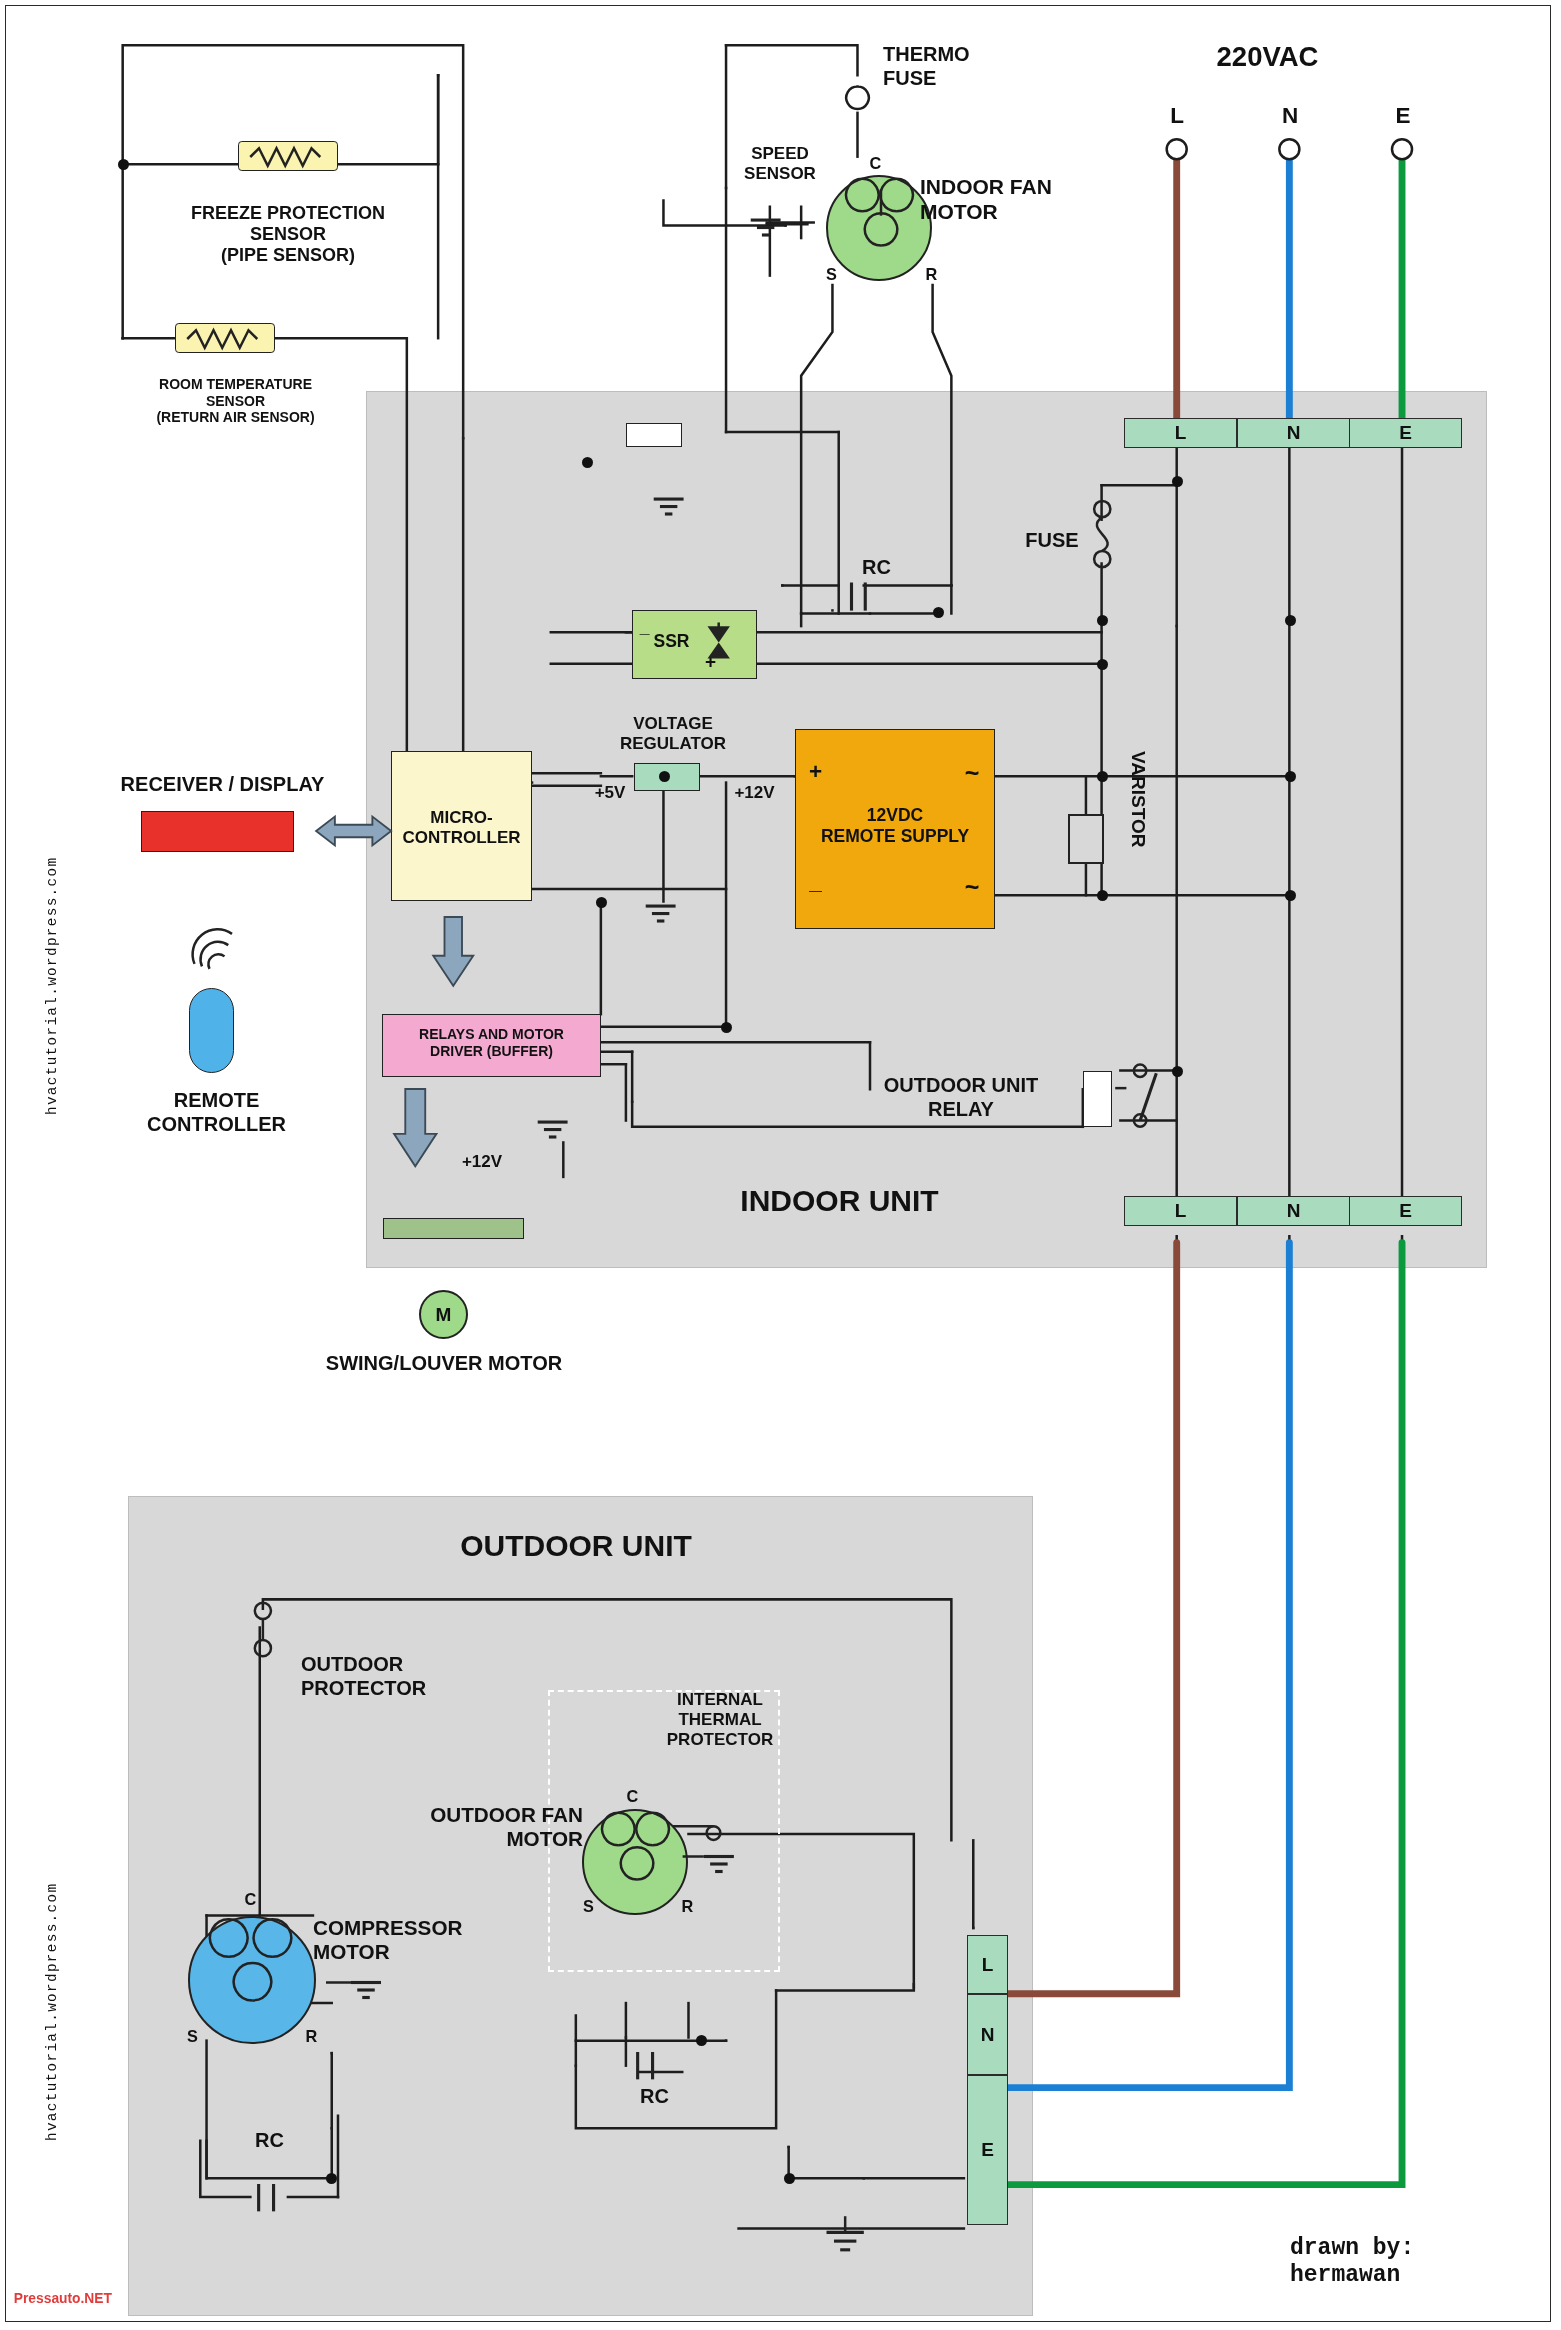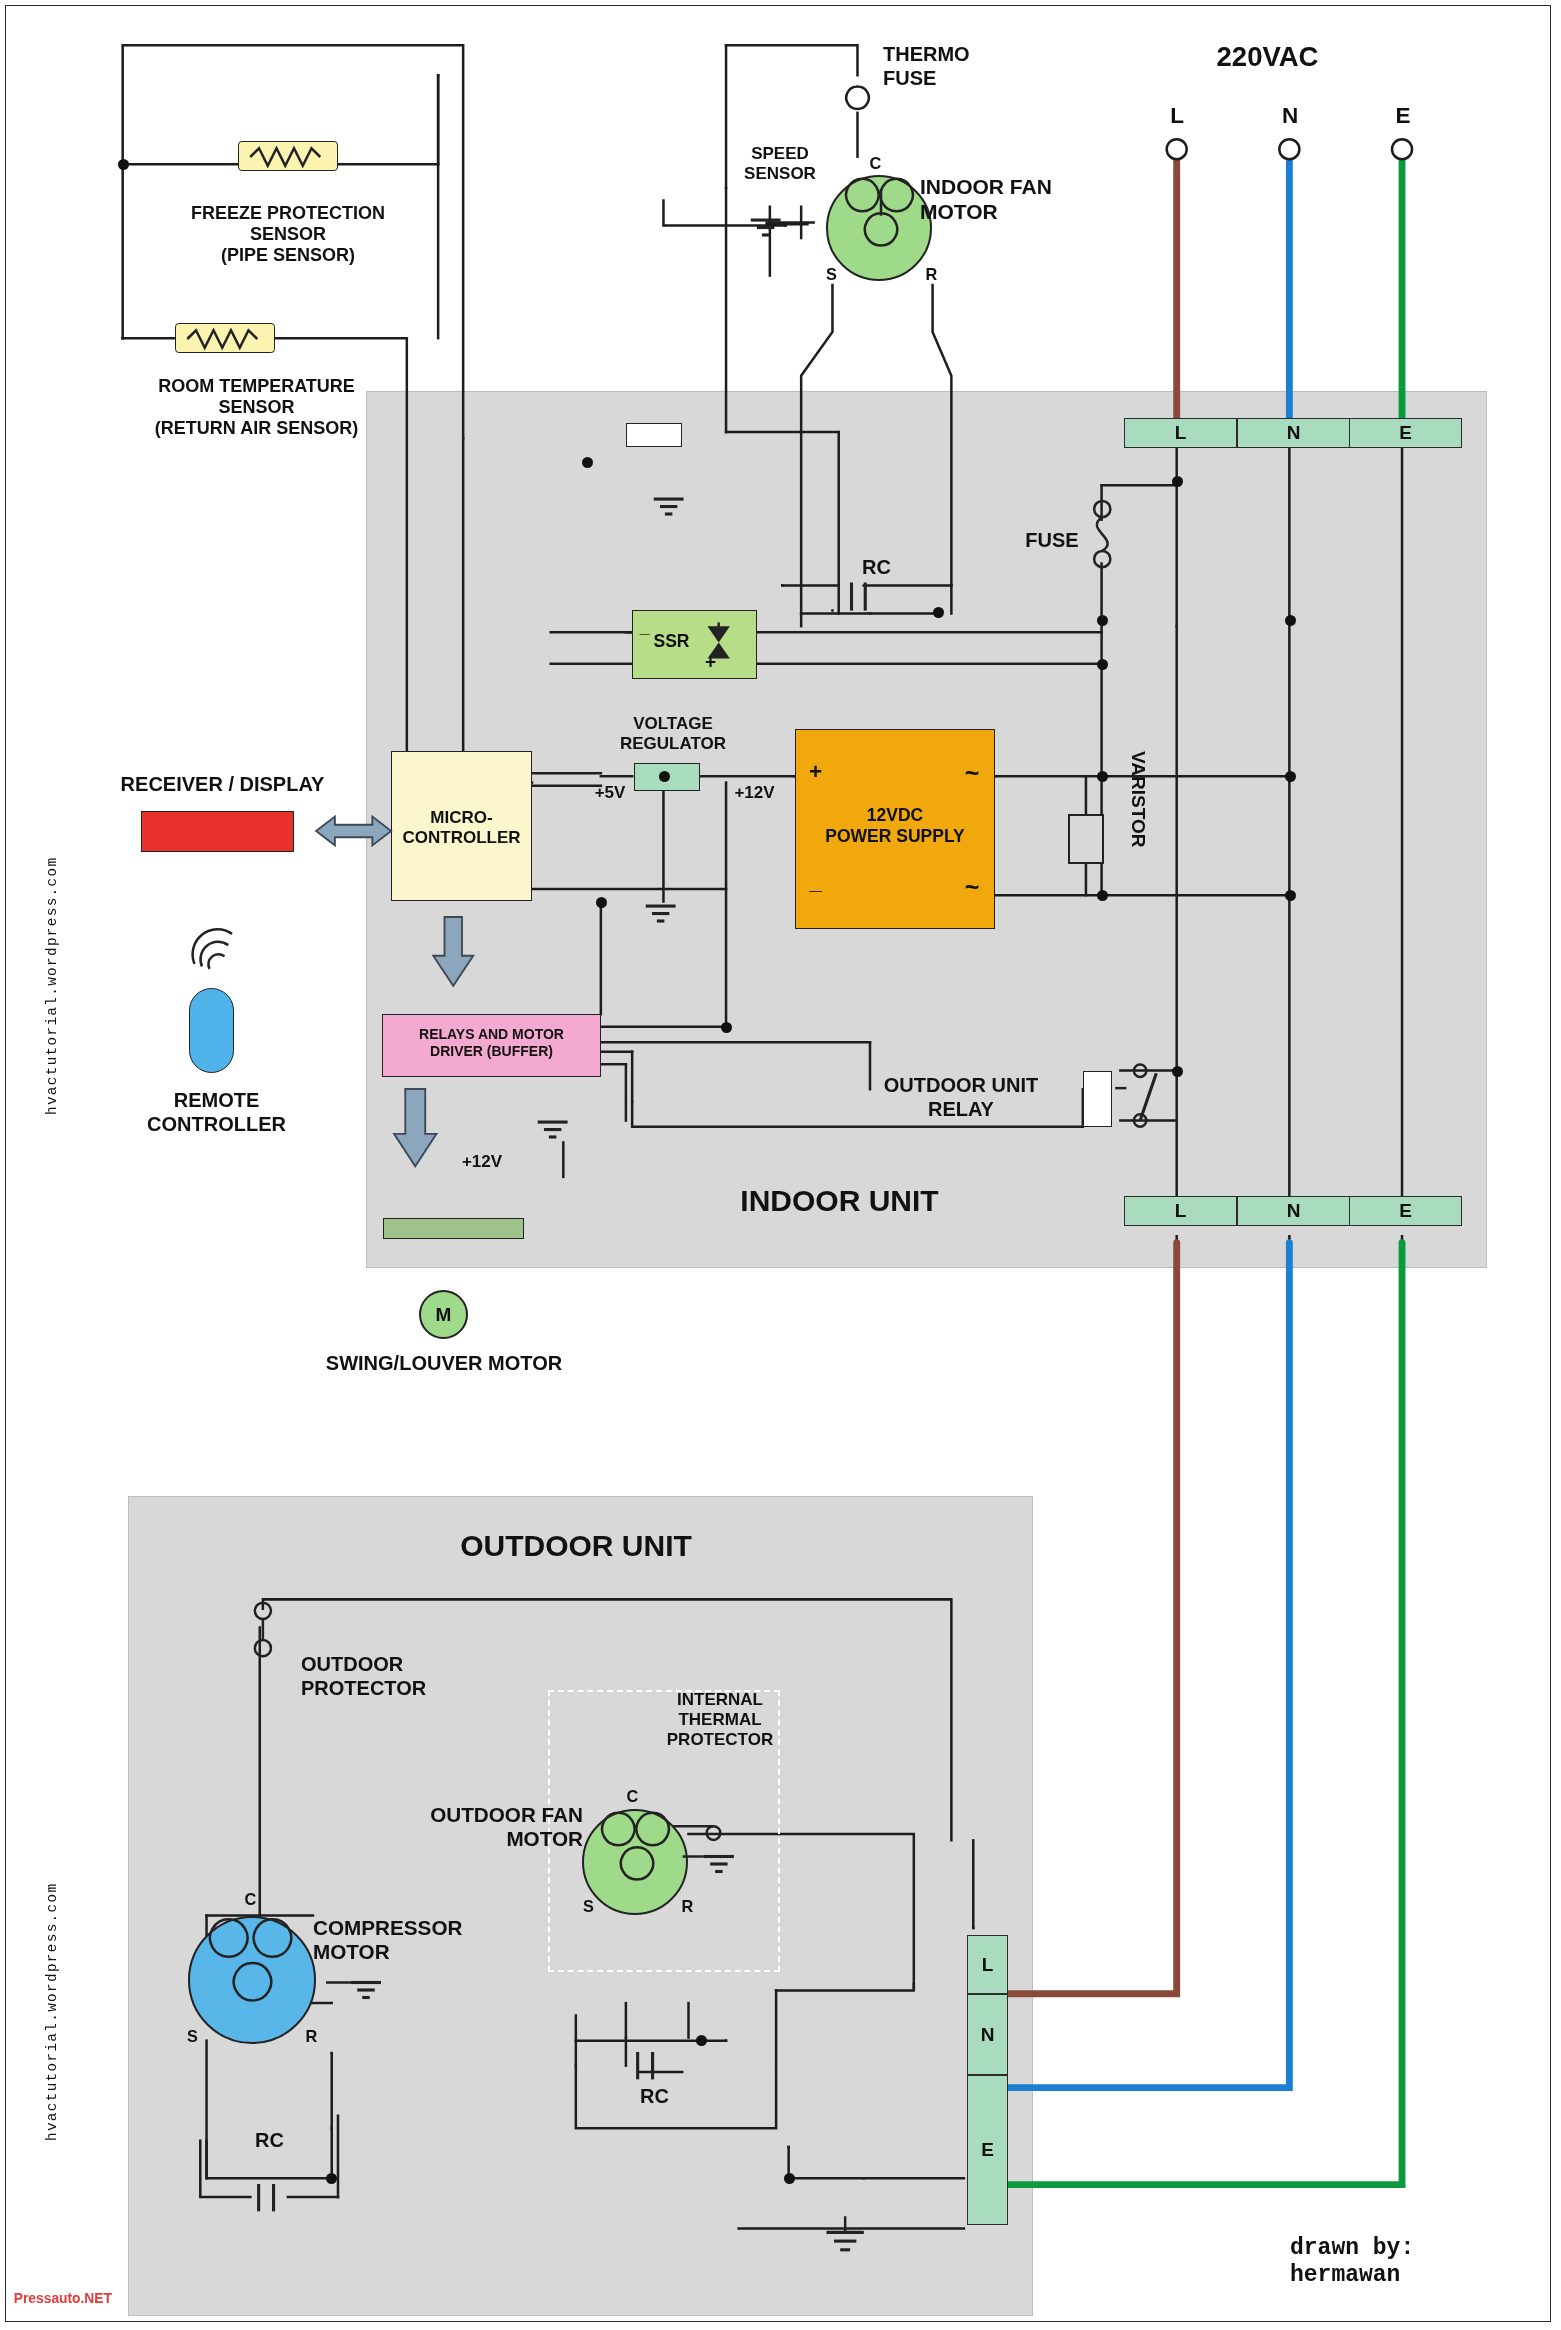--- a/index.html
+++ b/index.html
@@ -223,21 +223,21 @@
     <div>FREEZE PROTECTION</div>
     <div>SENSOR</div>
     <div>(PIPE SENSOR)</div>
   </div>
 
   <div class="box" style="left:175px;top:323px;width:100px;height:30px;background:#fbf3b0;border:1.9px solid #222;border-radius:3.8px;">
     <svg width="100" height="30" viewBox="0 0 160 48">
         <polyline points="18,24 32,10 46,38 60,10 74,38 88,10 102,38 116,10 130,24" fill="none" stroke="#222" stroke-width="4"></polyline>
       </svg>
   </div>
-  <div class="lbl" style="left:81px;top:376px;width:351px;font-size:18px;">
+  <div class="lbl" style="left:60px;top:376px;width:351px;font-size:14px;">
     <div>ROOM TEMPERATURE</div>
     <div>SENSOR</div>
     <div>(RETURN AIR SENSOR)</div>
   </div>
 
   <div class="lbl" style="left:883px;top:43px;width:175px;font-size:20px;text-align:left;">
     <div>THERMO</div>
     <div>FUSE</div>
   </div>
 
@@ -289,21 +289,21 @@
     <div>VOLTAGE</div>
     <div>REGULATOR</div>
   </div>
   <div class="box" style="left:634px;top:763px;width:66px;height:27.5px;background:#a9dcbf;border:1.9px solid #222;"></div>
   <div class="lbl" style="left:582px;top:783px;width:56px;font-size:17px;">+5V</div>
   <div class="lbl" style="left:720px;top:783px;width:69px;font-size:17px;">+12V</div>
 
   <div class="box" style="left:795px;top:729px;width:200px;height:200px;background:#f0a80c;border:1.9px solid #222;"></div>
   <div class="lbl" style="left:801px;top:805px;width:188px;font-size:17.5px;">
     <div>12VDC</div>
-    <div>POWER SUPPLY</div>
+    <div>REMOTE SUPPLY</div>
   </div>
   <div class="lbl" style="left:803px;top:759px;width:25px;font-size:22.5px;">+</div>
   <div class="lbl" style="left:803px;top:869px;width:25px;font-size:22.5px;">_</div>
   <div class="lbl" style="left:958px;top:759px;width:28px;font-size:25px;">~</div>
   <div class="lbl" style="left:958px;top:873px;width:28px;font-size:25px;">~</div>
 
   <div class="box" style="left:1068px;top:814px;width:36px;height:50px;border:2.5px solid #222;background:#d8d8d8;"></div>
   <div style="position:absolute;left:1127px;top:751px;height:182px;writing-mode:vertical-rl;font-weight:bold;font-size:19px;color:#111;">VARISTOR</div>
 
   <div class="box" style="left:391px;top:751px;width:141px;height:150px;background:#fbf6cc;border:1.9px solid #222;"></div>

